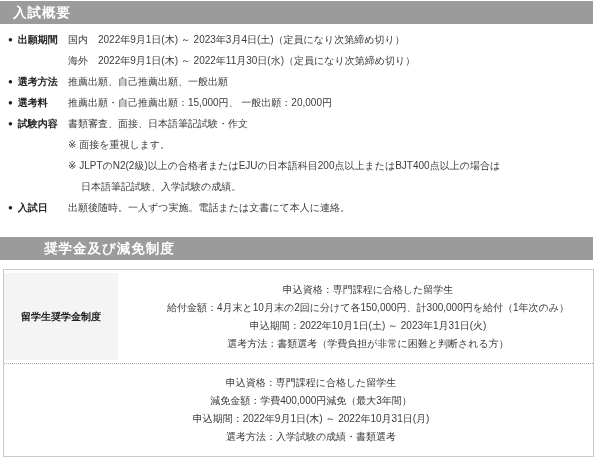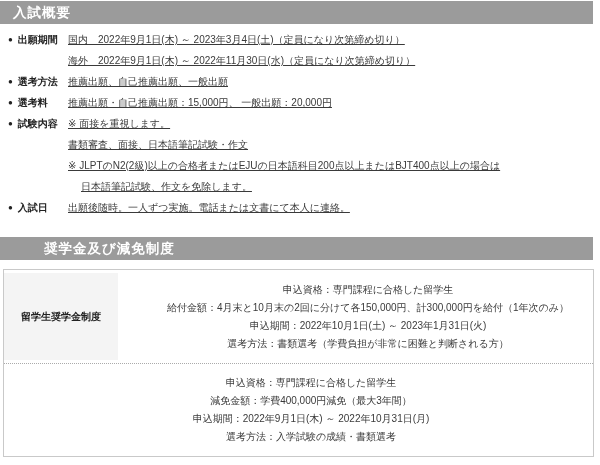--- a/index.html
+++ b/index.html
@@ -14,21 +14,21 @@
     font-weight:bold; font-size:13.5px; letter-spacing:1px;
     line-height:23px; padding-left:13px;
   }
   .bar1 { margin-top:1px; }
   .bar2 { margin-top:19px;padding-left:44px; }
 
   .overview { padding:5px 0 0 8px; font-size:10px; line-height:21px; }
   .ov-row { display:flex; align-items:flex-start; }
   .ov-label { flex:0 0 60px; width:60px; display:flex; font-weight:bold; color:#222222; }
   .bullet { font-size:8px; line-height:21px; margin-right:5px; }
-  .ov-value { flex:1;text-decoration:underline; }
+  .ov-value { flex:1; }
   .ov-line { white-space:nowrap; }
   .ov-line.cont { padding-left:13px; }
 
   .sch-table { margin:9px 0 0 3px; width:591px; border:1px solid #c9c9c9; background:#ffffff; }
   .sch-row { display:flex; min-height:93px; }
   .sch-row.second .sch-td { border-top:1px dotted #ababab; }
   .sch-th {
     flex:0 0 114px; width:114px; background:#f4f4f4; margin:3px 0;
     display:flex; align-items:center; justify-content:center;
     font-weight:bold; font-size:10px; color:#222222;
@@ -80,24 +80,24 @@
         <div class="ov-line">推薦出願・自己推薦出願：15,000円、 一般出願：20,000円</div>
       </div>
     </div>
 
     <div class="ov-row">
       <span class="ov-label">
         <span class="bullet">●</span>
         <span>試験内容</span>
       </span>
       <div class="ov-value">
+        <div class="ov-line">書類審査、面接、日本語筆記試験・作文</div>
         <div class="ov-line">※ 面接を重視します。</div>
-        <div class="ov-line">書類審査、面接、日本語筆記試験・作文</div>
         <div class="ov-line">※ JLPTのN2(2級)以上の合格者またはEJUの日本語科目200点以上またはBJT400点以上の場合は</div>
-        <div class="ov-line cont">日本語筆記試験、作文を免除します。</div>
+        <div class="ov-line cont">日本語筆記試験、入学試験の成績。</div>
       </div>
     </div>
 
     <div class="ov-row">
       <span class="ov-label">
         <span class="bullet">●</span>
         <span>入試日</span>
       </span>
       <div class="ov-value">
         <div class="ov-line">出願後随時。一人ずつ実施。電話または文書にて本人に連絡。</div>

